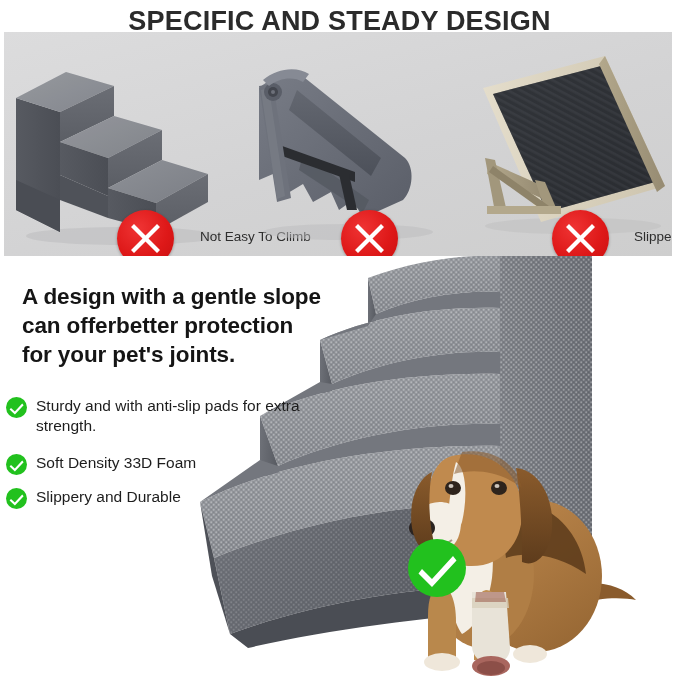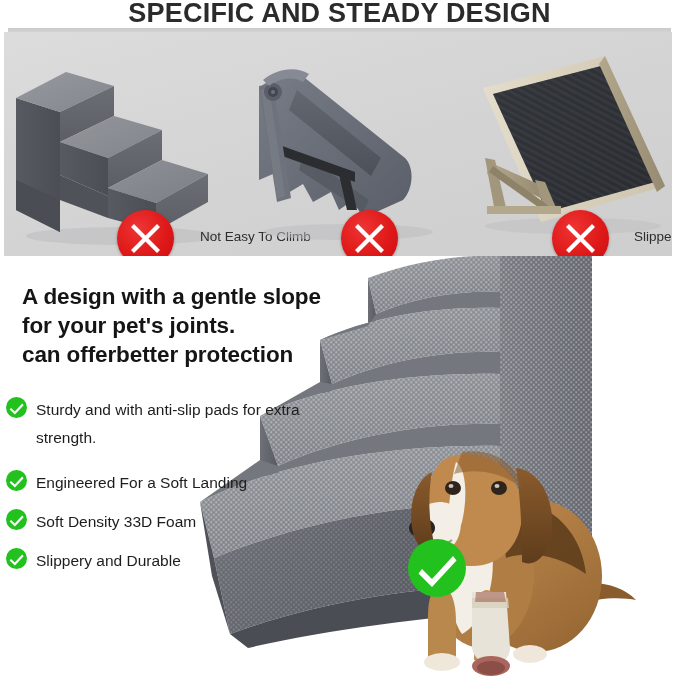--- a/index.html
+++ b/index.html
@@ -7,21 +7,21 @@
   html,body { width:679px; height:679px; }
   body {
     font-family:"Liberation Sans", sans-serif;
     background:#ffffff;
     position:relative;
     overflow:hidden;
   }
 
   
   .title-bar {
-    position:absolute; left:0; top:0; width:569px; height:32px;
+    position:absolute; left:0; top:8px; width:569px; height:32px;
   }
   .title-text {
     position:absolute; left:0; top:-2px; width:679px;
     text-align:center;
     font-size:27px; font-weight:bold; letter-spacing:0.2px;
     color:#2b2b2b; line-height:30px;
     white-space:nowrap;
   }
   .title-rule {
     position:absolute; left:8px; top:28px; width:663px; height:5px;
@@ -80,21 +80,21 @@
   }
 
   .bullets { position:absolute; left:6px; top:140px; width:330px; }
   .bullet { position:relative; margin-bottom:11px; padding-left:30px; min-height:23px; }
   .bullet .chk {
     position:absolute; left:0; top:1px; width:21px; height:21px;
     border-radius:50%; background:#22c11e;
   }
   .bullet .chk svg { display:block; width:21px; height:21px; }
   .bullet .btxt {
-    font-size:15.5px; color:#1d1d1d; line-height:28px; display:block;
+    font-size:15.5px; color:#1d1d1d; line-height:20px; display:block;
   }
   .bullet.b1 { margin-bottom:17px; }
 
   
   .ok-badge {
     position:absolute; left:408px; top:283px; width:58px; height:58px;
     border-radius:50%; background:#22c11e; z-index:6;
   }
   .ok-badge svg { display:block; width:58px; height:58px; }
 
@@ -343,46 +343,38 @@
 
       <path d="M232 216 C218 222 208 246 212 272 C216 292 226 300 236 294 C228 268 228 238 232 216 Z" fill="url(#dog-ear)"></path>
       <path d="M316 212 C338 214 354 240 352 272 C350 298 336 312 322 306 C322 272 320 236 316 212 Z" fill="url(#dog-ear)"></path>
 
       <path d="M262 196 C292 192 316 206 322 232 C302 216 276 212 254 218 Z" fill="#8a5b2c" opacity="0.55"></path>
     </g>
   </svg>
 
   <div class="headline">
     <div>A design with a gentle slope</div>
+    <div>can offerbetter protection</div>
     <div>for your pet's joints.</div>
-    <div>can offerbetter protection</div>
   </div>
 
   <div class="ok-badge">
     <svg viewBox="0 0 58 58">
         <path d="M14 30 L24 40 L45 17 L48.5 21.5 L24 48 L10.5 34.5 Z" fill="#ffffff"></path>
       </svg>
   </div>
 
   <div class="bullets">
     <div class="bullet b1">
       <span class="chk">
         <svg viewBox="0 0 21 21">
             <path d="M5 11 L8.8 14.6 L16.2 6.6 L17.6 8.2 L8.9 17.4 L3.6 12.4 Z" fill="#ffffff"></path>
           </svg>
       </span>
       <span class="btxt">Sturdy and with anti-slip pads for extra strength.</span>
-    </div>
-    <div class="bullet">
-      <span class="chk">
-        <svg viewBox="0 0 21 21">
-            <path d="M5 11 L8.8 14.6 L16.2 6.6 L17.6 8.2 L8.9 17.4 L3.6 12.4 Z" fill="#ffffff"></path>
-          </svg>
-      </span>
-      <span class="btxt">Engineered For a Soft Landing</span>
     </div>
     <div class="bullet">
       <span class="chk">
         <svg viewBox="0 0 21 21">
             <path d="M5 11 L8.8 14.6 L16.2 6.6 L17.6 8.2 L8.9 17.4 L3.6 12.4 Z" fill="#ffffff"></path>
           </svg>
       </span>
       <span class="btxt">Soft Density 33D Foam</span>
     </div>
     <div class="bullet">

